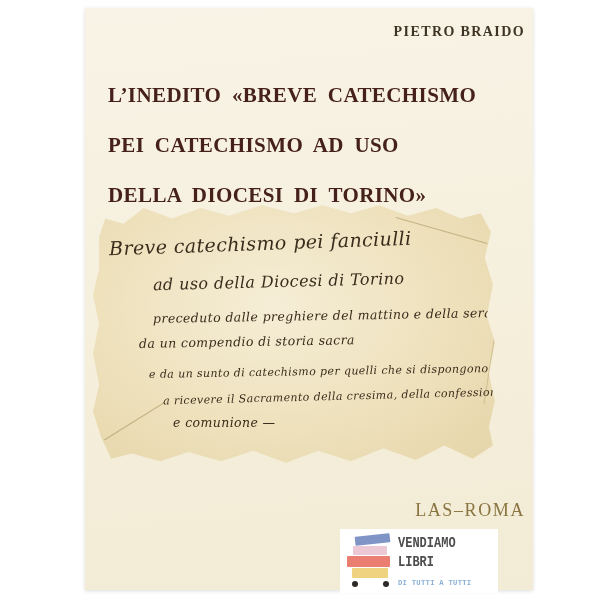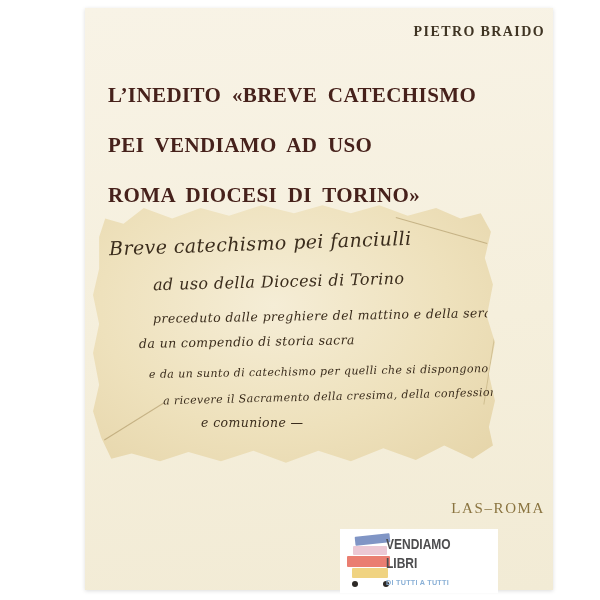--- a/index.html
+++ b/index.html
@@ -9,21 +9,20 @@
     position:relative;
     overflow:hidden;
     font-family:"Liberation Serif", serif;
   }
 
   
   .cover {
     position:absolute; left:85px; top:8px; width:448px; height:582px;
     background:linear-gradient(175deg,#f8f3e6 0%, #f5efdc 55%, #f2ebd5 100%);
     box-shadow:0 1px 4px rgba(0,0,0,0.14);
-    padding-left:20px;
   }
 
   .author {
     position:absolute; top:16px; right:8px;
     font-size:14px; font-weight:bold; letter-spacing:1.4px;
     color:#3f3423; white-space:nowrap;
   }
 
   .title {
     position:absolute; left:23px; top:50px;
@@ -54,66 +53,66 @@
     position:absolute;
     font-family:"DejaVu Serif", serif; font-style:italic;
     color:#3a2c1c; white-space:nowrap; letter-spacing:0.4px;
   }
   .ms1 { left:18px; top:32px;  font-size:19px;   transform:rotate(-2deg); }
   .ms2 { left:62px; top:72px;  font-size:16px;   transform:rotate(-1.5deg); }
   .ms3 { left:62px; top:108px; font-size:12.5px; transform:rotate(-1deg); }
   .ms4 { left:48px; top:134px; font-size:12.5px; transform:rotate(-1deg); }
   .ms5 { left:58px; top:165px; font-size:11px;   transform:rotate(-1deg); }
   .ms6 { left:72px; top:190px; font-size:11px;   transform:rotate(-1.5deg); }
-  .ms7 { left:82px; top:215px; font-size:12.5px;margin-left:28px; }
+  .ms7 { left:82px; top:215px; font-size:12.5px; }
 
   .publisher {
     position:absolute; right:8px; top:492px;
-    font-size:15px; letter-spacing:1.6px;
+    font-size:18px; letter-spacing:1.6px;
     color:#8a7440; white-space:nowrap;
   }
 
   
   .seller-logo {
     position:absolute; left:340px; top:529px; width:158px; height:64px;
     background:#ffffff;
   }
   .book-stack { position:absolute; left:6px; top:5px; width:48px; height:54px; }
   .bk { position:absolute; border-radius:1px; }
   .bk-blue   { left:9px; top:1px;  width:35px; height:9px;  background:#8095c5; transform:rotate(-6deg); }
   .bk-pink   { left:7px; top:12px; width:34px; height:9px;  background:#ecc8d4; }
   .bk-red    { left:1px; top:22px; width:43px; height:11px; background:#ea7e71; }
   .bk-yellow { left:6px; top:34px; width:36px; height:10px; background:#f0d381; }
   .wheel { position:absolute; width:6px; height:6px; border-radius:50%; background:#2d2926; top:47px; }
   .wheel-l { left:6px; }
   .wheel-r { left:37px; }
 
-  .seller-text { position:absolute; left:46px; top:5px; font-family:Liberation Sans, sans-serif; }
+  .seller-text { position:absolute; left:58px; top:5px; font-family:Liberation Mono, monospace; }
   .seller-name {
     font-size:15px; font-weight:bold; color:#4d4d4f;
     line-height:19px; transform:scaleX(0.8); transform-origin:left top;
     white-space:nowrap;
   }
   .seller-tagline {
     margin-top:6px; font-size:8px; font-weight:bold; color:#8ab0d6;
     letter-spacing:0.3px; transform:scaleX(0.9); transform-origin:left top;
     white-space:nowrap;
   }
 </style>
 </head>
 <body>
 
 <div class="cover">
 
   <div class="author">PIETRO BRAIDO</div>
 
   <div class="title">
     <div class="title-line">L’INEDITO «BREVE CATECHISMO</div>
-    <div class="title-line">PEI VENDIAMO AD USO</div>
-    <div class="title-line">ROMA DIOCESI DI TORINO»</div>
+    <div class="title-line">PEI CATECHISMO AD USO</div>
+    <div class="title-line">DELLA DIOCESI DI TORINO»</div>
     <div class="title-line">DI DON TORINO</div>
   </div>
 
   <div class="paper">
     <div class="crease crease-1"></div>
     <div class="crease crease-2"></div>
     <div class="crease crease-3"></div>
     <div class="ms-line ms1">Breve catechismo pei fanciulli</div>
     <div class="ms-line ms2">ad uso della Diocesi di Torino</div>
     <div class="ms-line ms3">preceduto dalle preghiere del mattino e della sera</div>

